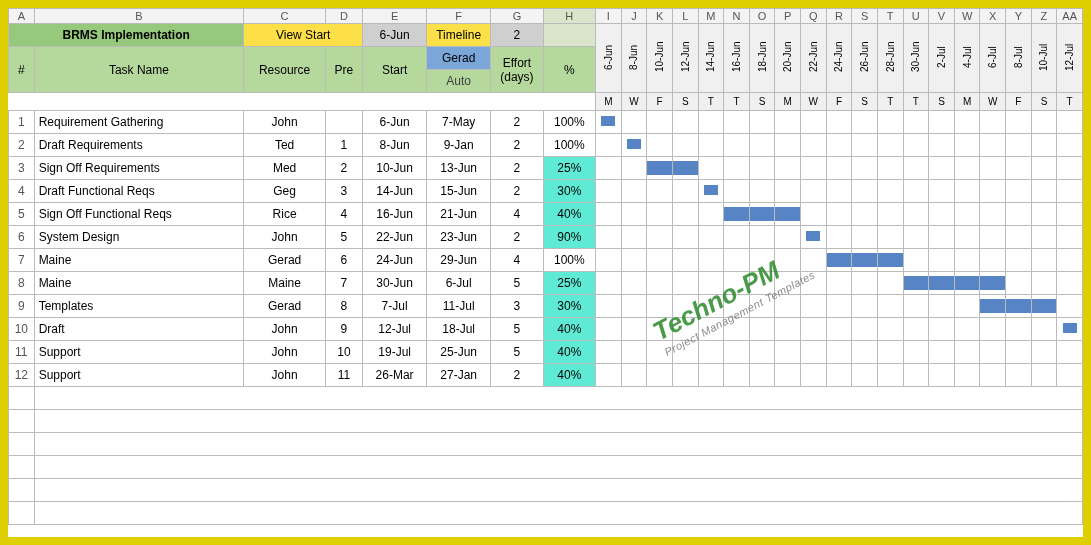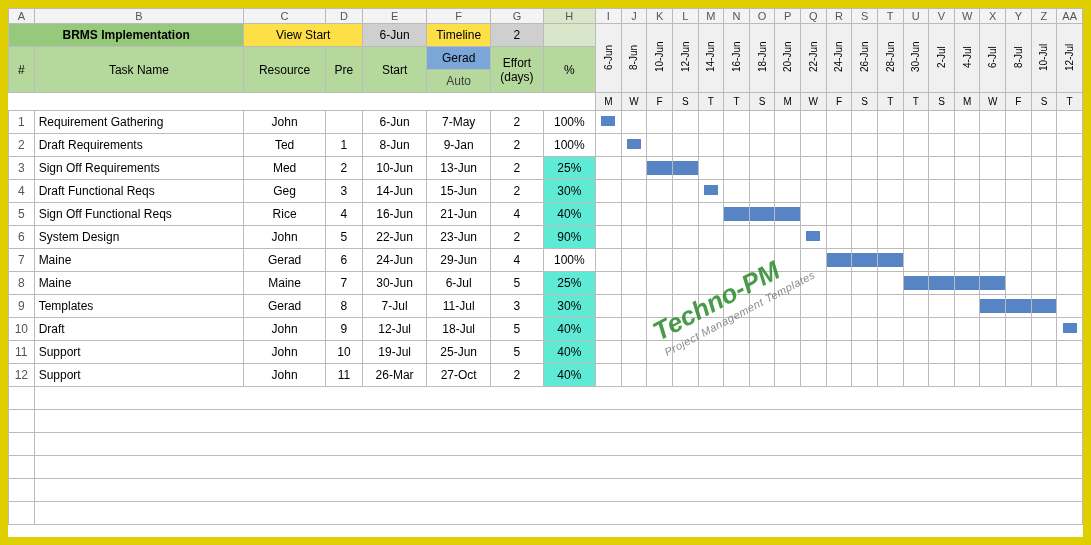--- a/index.html
+++ b/index.html
@@ -507,21 +507,21 @@
             <td class="daycol"></td>
             <td class="daycol"></td>
             <td class="daycol"></td>
           </tr>
           <tr>
             <td class="rownum c">12</td>
             <td class="taskname">Support</td>
             <td class="c">John</td>
             <td class="c">11</td>
             <td class="c">26-Mar</td>
-            <td class="c">27-Oct</td>
+            <td class="c">27-Jan</td>
             <td class="c">2</td>
             <td class="c pct-low">40%</td>
             <td class="daycol"></td>
             <td class="daycol"></td>
             <td class="daycol"></td>
             <td class="daycol"></td>
             <td class="daycol"></td>
             <td class="daycol"></td>
             <td class="daycol"></td>
             <td class="daycol"></td>

